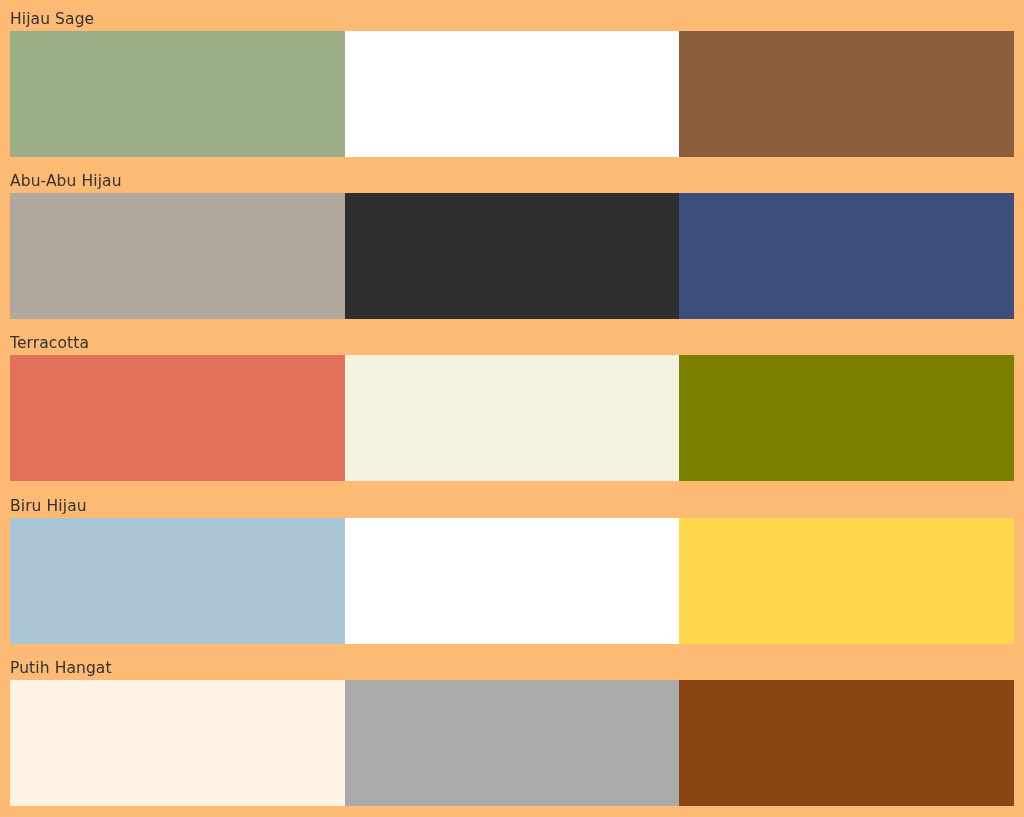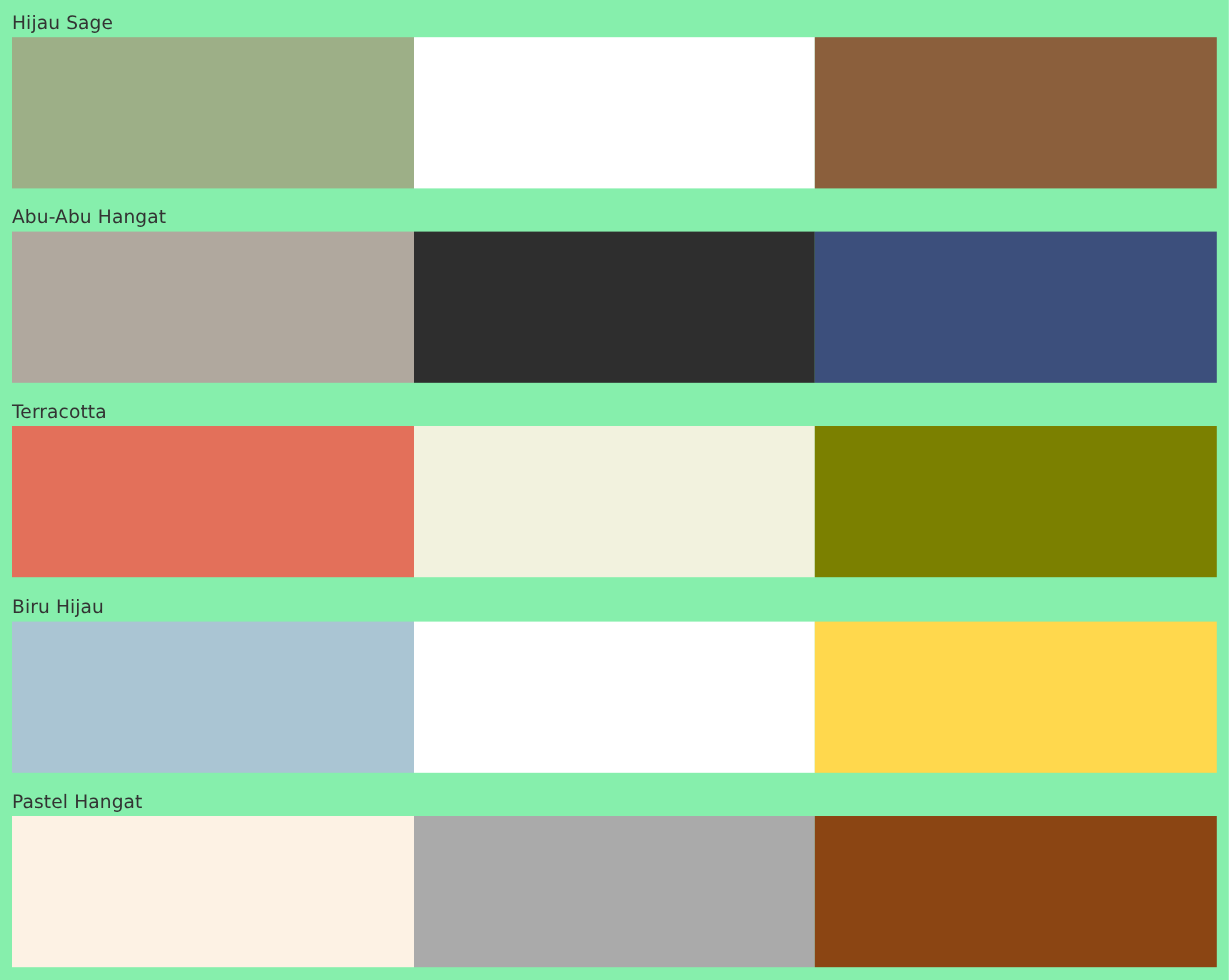--- a/index.html
+++ b/index.html
@@ -11,21 +11,21 @@
   body {
     width: 1024px;
     height: 817px;
     font-family: "DejaVu Sans", "Liberation Sans", sans-serif;
     overflow: hidden;
   }
   #palette-sheet {
     position: relative;
     width: 1024px;
     height: 817px;
-    background: #86efac;
+    background: #fdba74;
     box-sizing: border-box;
   }
   .palette-row {
     position: absolute;
     left: 0;
     width: 1024px;
   }
   .row-label {
     position: absolute;
     left: 10px;
@@ -61,21 +61,21 @@
 <div id="palette-sheet">
     <div class="palette-row" style="top: 10px;">
       <div class="row-label">Hijau Sage</div>
       <div class="swatch-band">
         <div class="swatch-cell col-left" style="background: rgb(157, 175, 135);"></div>
         <div class="swatch-cell col-mid empty-cell" style="background: rgb(255, 255, 255);"></div>
         <div class="swatch-cell col-right" style="background: rgb(139, 95, 60);"></div>
       </div>
     </div>
     <div class="palette-row" style="top: 172px;">
-      <div class="row-label">Abu-Abu Hangat</div>
+      <div class="row-label">Abu-Abu Hijau</div>
       <div class="swatch-band">
         <div class="swatch-cell col-left" style="background: rgb(176, 168, 158);"></div>
         <div class="swatch-cell col-mid" style="background: rgb(46, 46, 46);"></div>
         <div class="swatch-cell col-right" style="background: rgb(60, 79, 124);"></div>
       </div>
     </div>
     <div class="palette-row" style="top: 334px;">
       <div class="row-label">Terracotta</div>
       <div class="swatch-band">
         <div class="swatch-cell col-left" style="background: rgb(227, 112, 90);"></div>
@@ -85,20 +85,20 @@
     </div>
     <div class="palette-row" style="top: 497px;">
       <div class="row-label">Biru Hijau</div>
       <div class="swatch-band">
         <div class="swatch-cell col-left" style="background: rgb(170, 197, 211);"></div>
         <div class="swatch-cell col-mid empty-cell" style="background: rgb(255, 255, 255);"></div>
         <div class="swatch-cell col-right" style="background: rgb(255, 216, 77);"></div>
       </div>
     </div>
     <div class="palette-row" style="top: 659px;">
-      <div class="row-label">Pastel Hangat</div>
+      <div class="row-label">Putih Hangat</div>
       <div class="swatch-band">
         <div class="swatch-cell col-left" style="background: rgb(253, 242, 228);"></div>
         <div class="swatch-cell col-mid" style="background: rgb(170, 170, 170);"></div>
         <div class="swatch-cell col-right" style="background: rgb(139, 69, 19);"></div>
       </div>
     </div>
   </div>
 
 </body></html>

